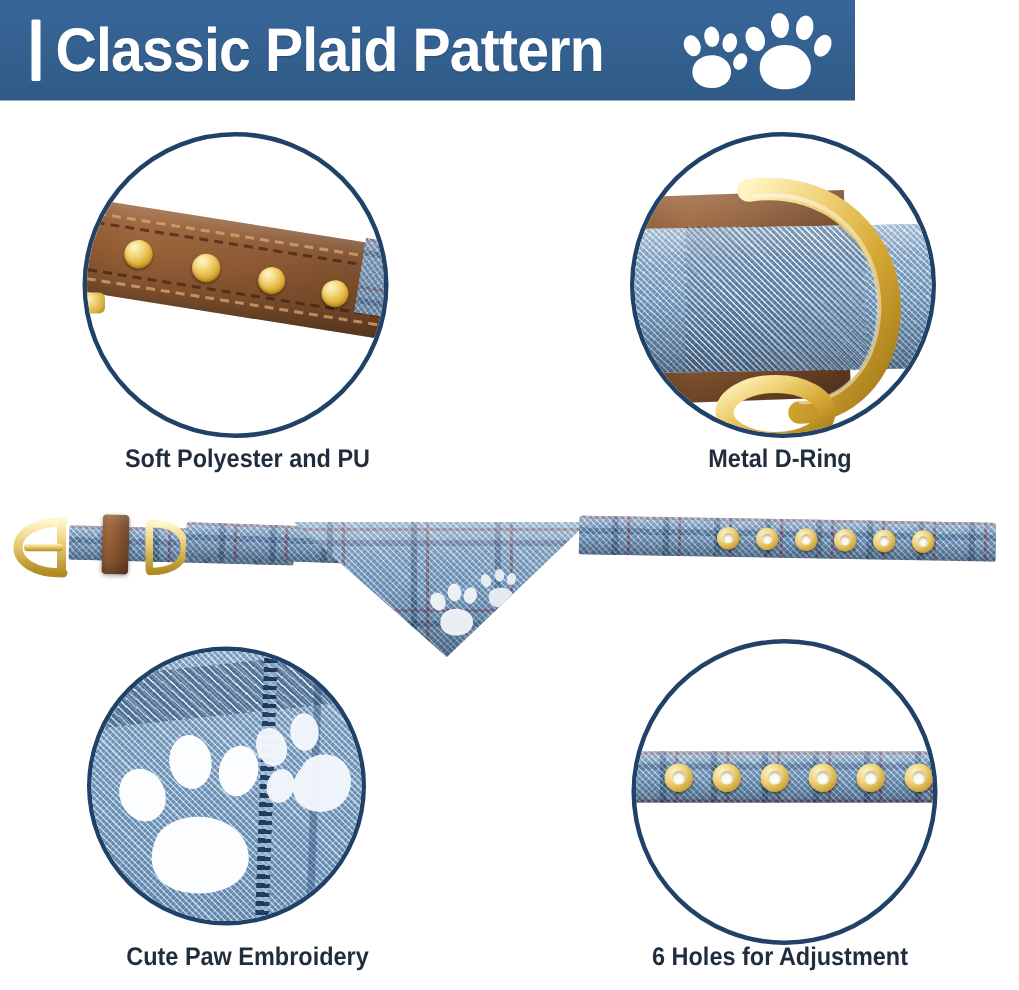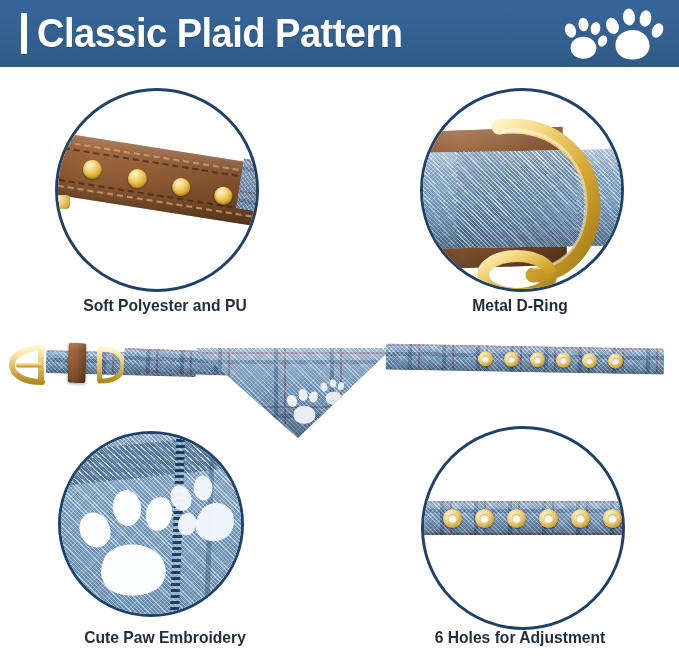--- a/index.html
+++ b/index.html
@@ -16,21 +16,21 @@
     position: relative;
     width: 679px;
     height: 660px;
     background: #ffffff;
   }
 
   
   #header-banner {
     position: absolute;
     left: 0; top: 0;
-    width: 679px; height: 67px;
+    width: 570px; height: 67px;
     background: #35618f;
     background: linear-gradient(180deg,#38669a 0%,#33608f 55%,#2f5a87 100%);
     overflow: hidden;
     padding-left: 43px;
   }
   #header-accent-bar {
     position: absolute;
     left: 21px; top: 13px;
     width: 6px; height: 41px;
     background: #ffffff;

